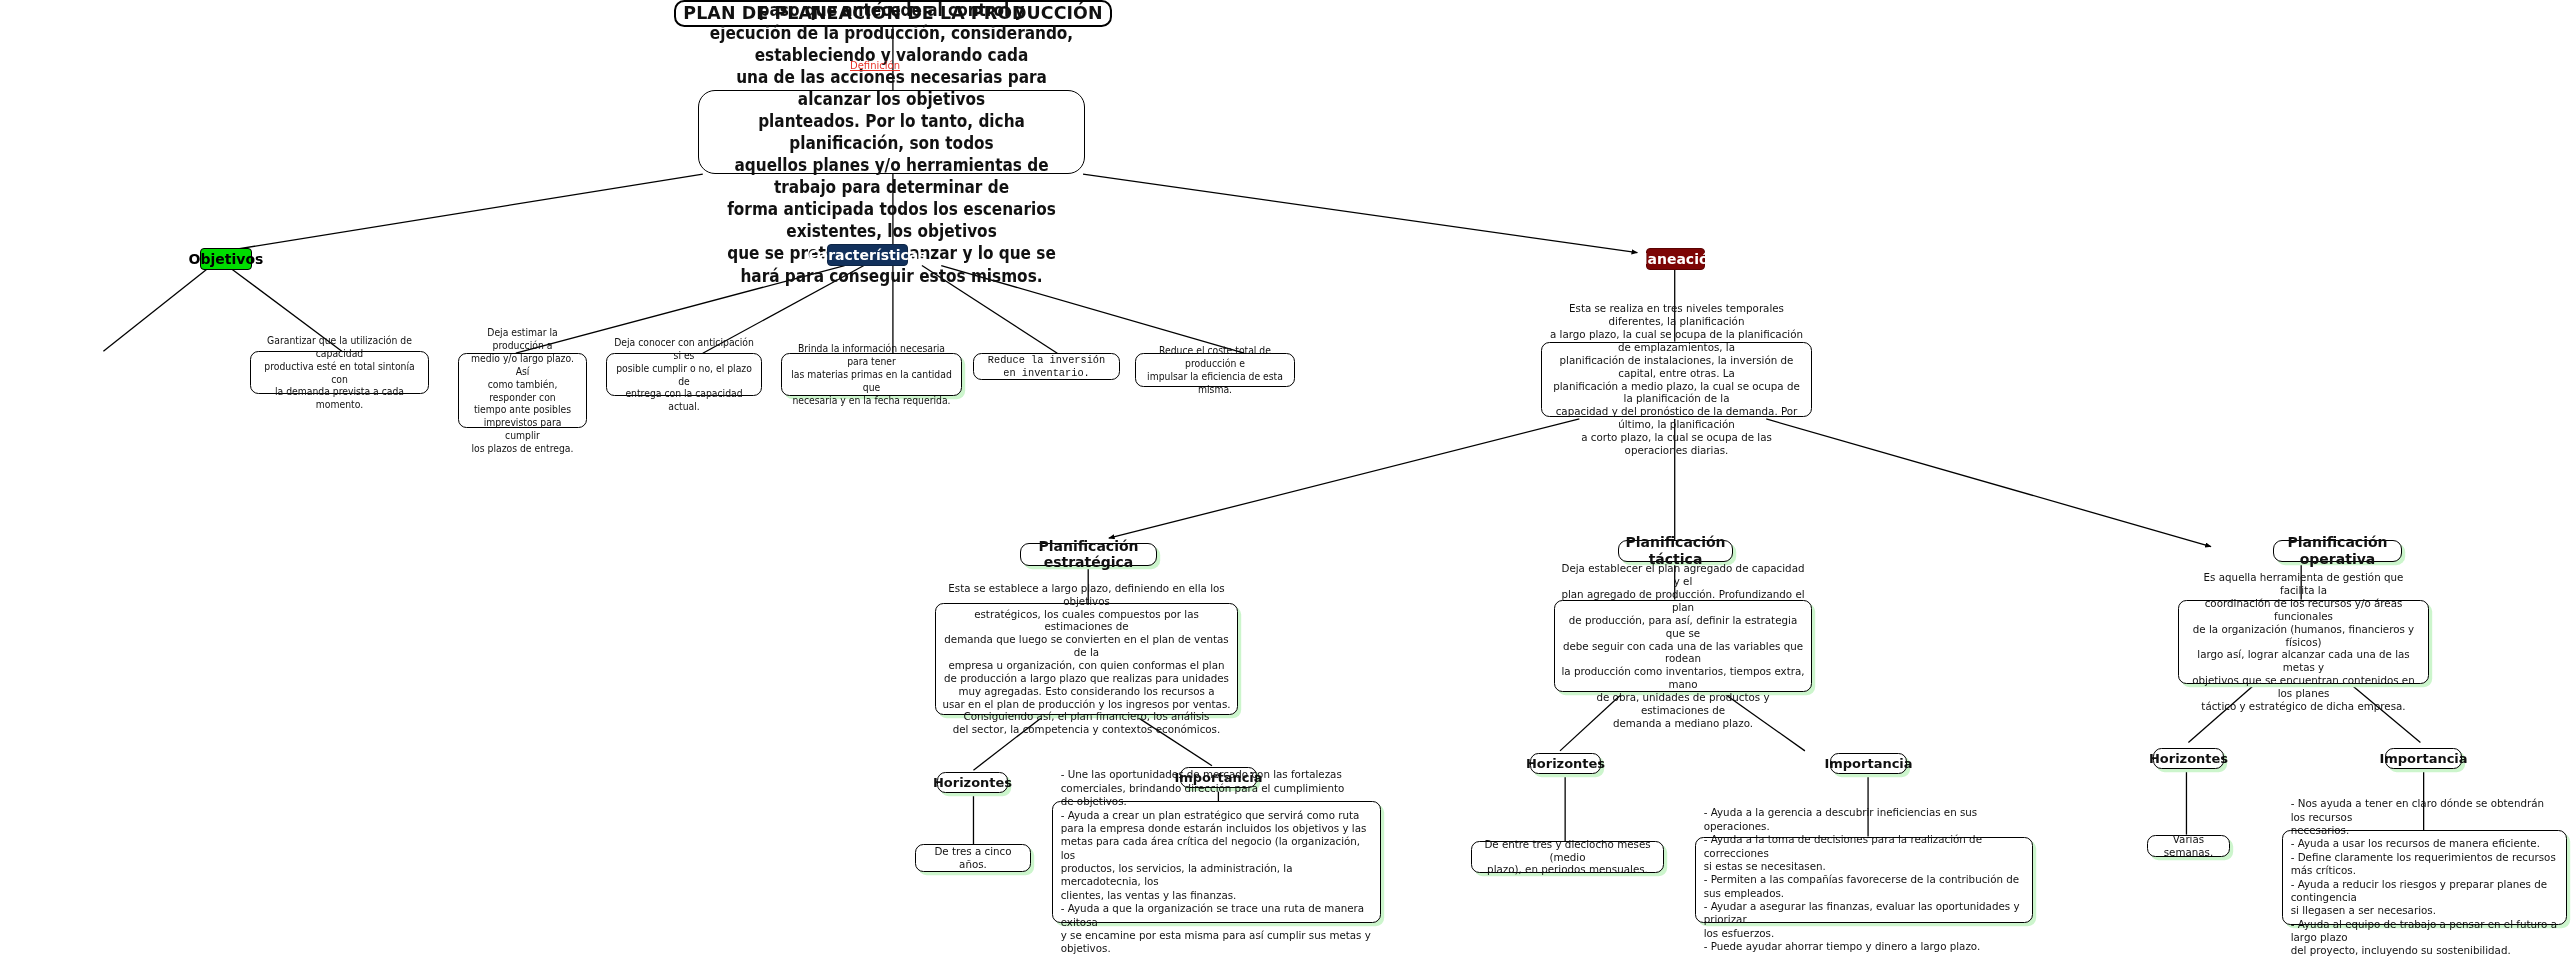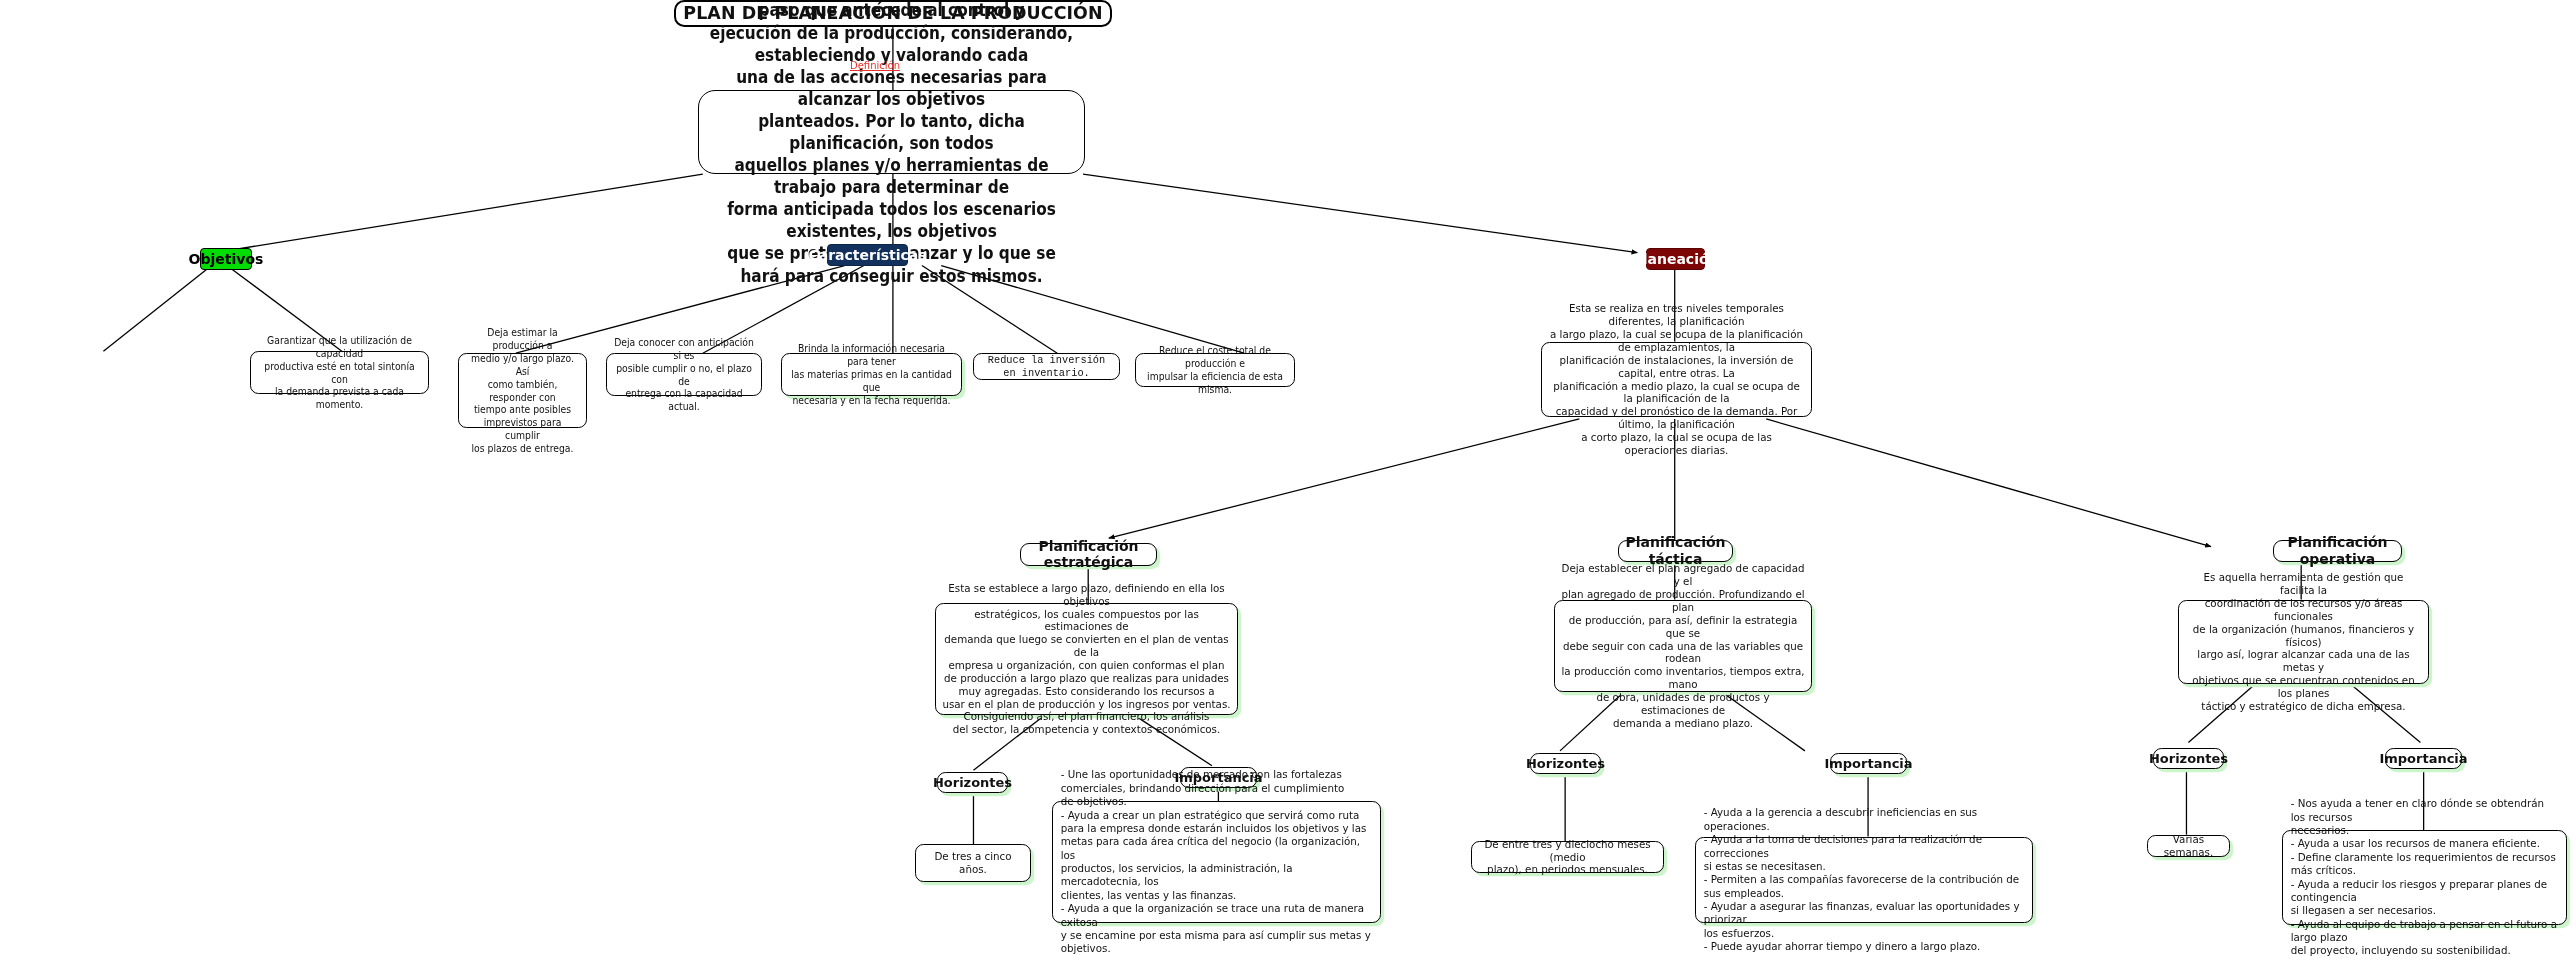--- a/index.html
+++ b/index.html
@@ -288,21 +288,21 @@
 objetivos que se encuentran contenidos en los planes
 táctico y estratégico de dicha empresa.</span>
   </div>
 
   <div class="node subchip" style="left:937px; top:772px; width:71px; height:20.6px;">
     <span>Horizontes</span>
   </div>
   <div class="node subchip" style="left:1180px; top:767px; width:77px; height:20.6px;">
     <span>Importancia</span>
   </div>
-  <div class="node text shadow" style="left:915px; top:844px; width:116px; height:38px;">
+  <div class="node text shadow" style="left:915px; top:844px; width:116px; height:28px;">
     <span>De tres a cinco años.</span>
   </div>
   <div class="node text bullets shadow" style="left:1052px; top:801px; width:329px; height:122px;justify-content:flex-end;">
     <span>- Une las oportunidades de mercado con las fortalezas
   comerciales, brindando dirección para el cumplimiento
   de objetivos.
 - Ayuda a crear un plan estratégico que servirá como ruta
   para la empresa donde estarán incluidos los objetivos y las
   metas para cada área crítica del negocio (la organización, los
   productos, los servicios, la administración, la mercadotecnia, los

